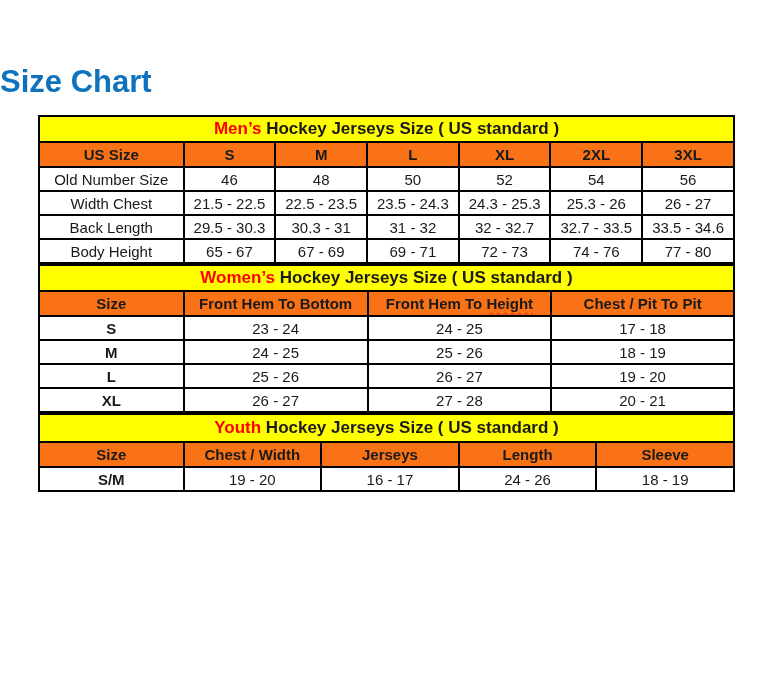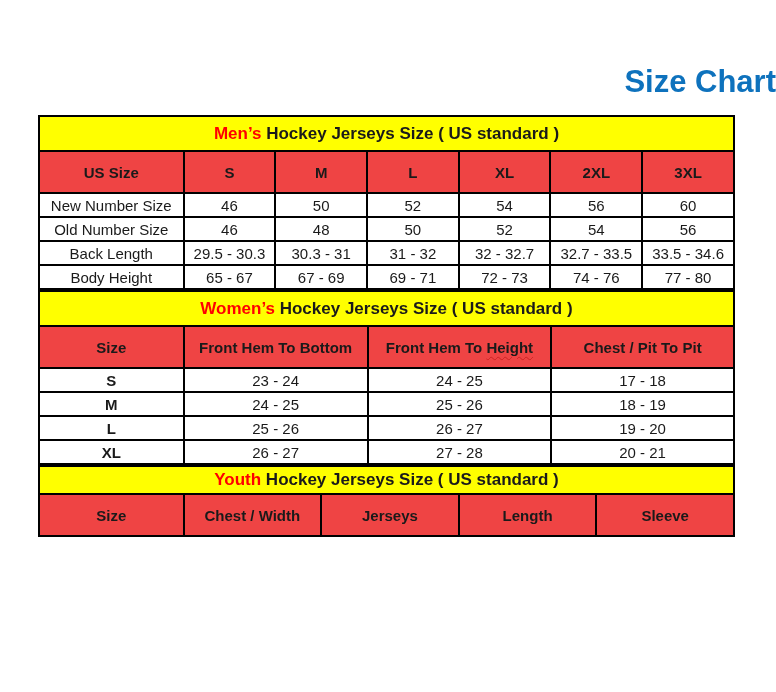--- a/index.html
+++ b/index.html
@@ -1,21 +1,21 @@
 <!DOCTYPE html>
 <html><head>
 <meta charset="utf-8">
 <style>
   * { margin: 0; padding: 0; box-sizing: border-box; }
   html, body { width: 776px; height: 692px; background: #ffffff; }
   body { font-family: "Liberation Sans", sans-serif; color: #1a1a1a; }
 
   .page-title {
     padding-top: 64px;
-    text-align: right;
+    text-align: left;
     color: #0e72bd;
     font-size: 31px;
     font-weight: bold;
     letter-spacing: 0px;
     margin-bottom: 15px;
   }
 
   .tables-wrap {
     width: 697px;
     margin-left: 38px;
@@ -33,29 +33,29 @@
     vertical-align: middle;
     font-size: 15px;
     overflow: hidden;
     white-space: nowrap;
   }
 
   tr.band td {
     background: #ffff00;
     font-weight: bold;
     font-size: 17px;
-    height: 35px;
+    height: 26px;
   }
   tr.band.short td { height: 28px; }
   tr.band .hl { color: #ff0000; }
 
   tr.cols th {
     font-weight: bold;
-    height: 42px;
-    background: #ef4444;
+    height: 25px;
+    background: #f97316;
   }
 
   tr.data td { height: 24px; background: #ffffff; }
   td.rowlabel { font-weight: normal; }
   td.rowlabel.bold, th.rowlabel { font-weight: bold; }
 
   .misspell {
     text-decoration-line: underline;
     text-decoration-style: wavy;
     text-decoration-color: #cc2222;
@@ -87,36 +87,36 @@
     <tr class="cols">
       <th>US Size</th>
       <th>S</th>
       <th>M</th>
       <th>L</th>
       <th>XL</th>
       <th>2XL</th>
       <th>3XL</th>
     </tr>
     <tr class="data">
-      <td class="rowlabel">New Number Size</td>
-      <td>46</td>
-      <td>50</td>
-      <td>52</td>
-      <td>54</td>
-      <td>56</td>
-      <td>60</td>
-    </tr>
-    <tr class="data">
       <td class="rowlabel">Old Number Size</td>
       <td>46</td>
       <td>48</td>
       <td>50</td>
       <td>52</td>
       <td>54</td>
       <td>56</td>
+    </tr>
+    <tr class="data">
+      <td class="rowlabel">Width Chest</td>
+      <td>21.5 - 22.5</td>
+      <td>22.5 - 23.5</td>
+      <td>23.5 - 24.3</td>
+      <td>24.3 - 25.3</td>
+      <td>25.3 - 26</td>
+      <td>26 - 27</td>
     </tr>
     <tr class="data">
       <td class="rowlabel">Back Length</td>
       <td>29.5 - 30.3</td>
       <td>30.3 - 31</td>
       <td>31 - 32</td>
       <td>32 - 32.7</td>
       <td>32.7 - 33.5</td>
       <td>33.5 - 34.6</td>
     </tr>
@@ -188,16 +188,23 @@
         <tr class="band short">
       <td colspan="5"><span class="hl">Youth</span><span> Hockey Jerseys Size ( US standard )</span></td>
     </tr>
     <tr class="cols">
       <th>Size</th>
       <th>Chest / Width</th>
       <th>Jerseys</th>
       <th>Length</th>
       <th>Sleeve</th>
     </tr>
+    <tr class="data">
+      <td class="rowlabel bold">S/M</td>
+      <td>19 - 20</td>
+      <td>16 - 17</td>
+      <td>24 - 26</td>
+      <td>18 - 19</td>
+    </tr>
   </tbody>
     </table>
 
 </div>
 
 </body></html>

